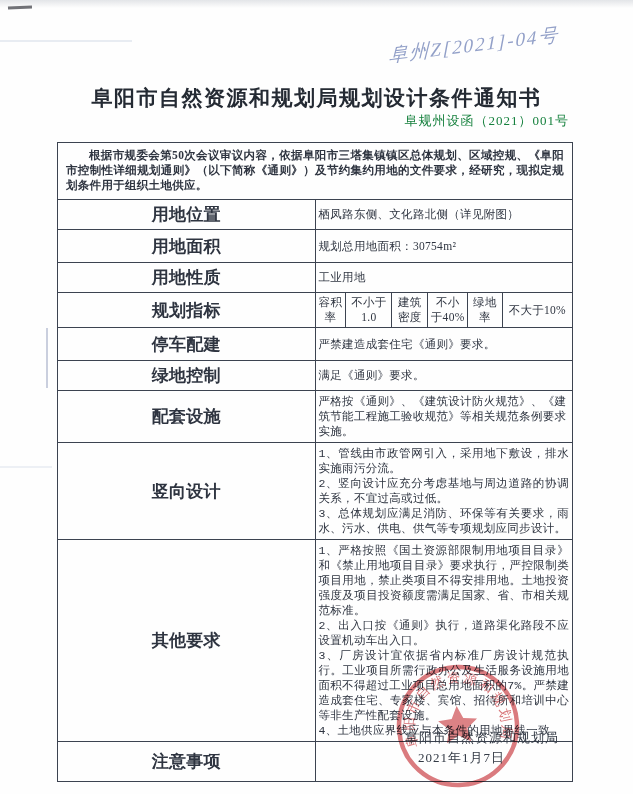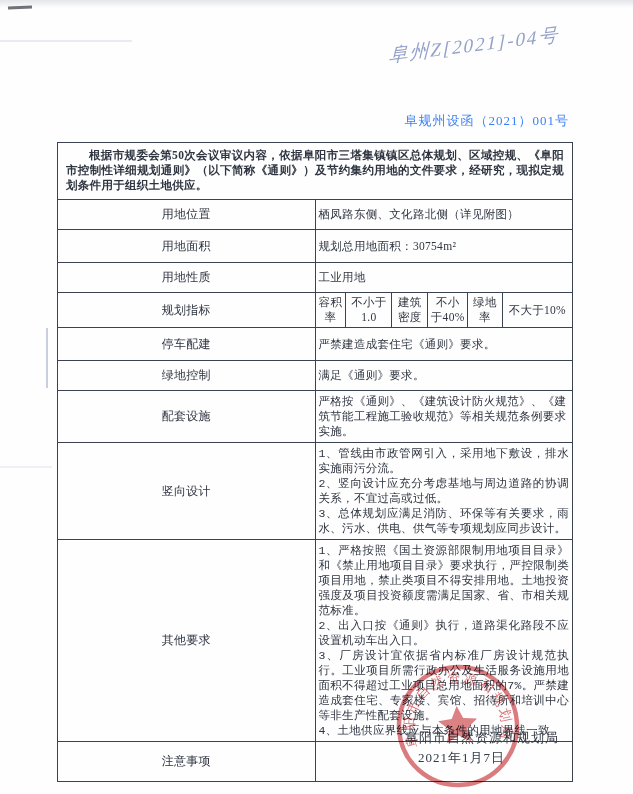--- a/index.html
+++ b/index.html
@@ -41,42 +41,43 @@
     font-weight: bold;
     font-size: 21px;
     letter-spacing: 1.5px;
     color: #242a33;
   }
   .doc-number {
     position: absolute; top: 112px; left: 57px; width: 516px;
     text-align: right;
     font-size: 13px;
     letter-spacing: 1px;
-    color: #3b82f6;
+    color: #15803d;
     padding-right: 4px;
   }
 
   .doc-table {
     position: absolute; top: 142px; left: 57px; width: 516px;
     border-collapse: collapse;
     table-layout: fixed;
     font-size: 11.5px;
     line-height: 15px;
     color: #2e3440;
     letter-spacing: .3px;
   }
   .doc-table td {
     border: 1px solid #3c4350;
     vertical-align: middle;
   }
   .doc-table .lbl {
     width: 74px;
     text-align: center;
-    font-size: 12px;
+    font-size: 17px;
     padding: 3px 6px;
+    font-weight: bold;
   }
   .doc-table .ct { padding: 3px 3px; }
   .intro-cell { padding: 5px 8px 6px 8px !important; }
   .intro-cell p { text-indent: 2em; text-align: justify; }
   .minh-54 { height: 52px; font-weight: bold; }
   .minh-30 { height: 30px; }
   .minh-33 { height: 33px; }
   .minh-27 { height: 26px; }
   .minh-37 { height: 37px; }
   .minh-43 { height: 42px; }
@@ -116,20 +117,21 @@
 
 <div class="page">
   <div class="top-shade"></div>
   <div class="artifact a-dash"></div>
   <div class="artifact a-band"></div>
   <div class="artifact a-vline"></div>
   <div class="artifact a-band2"></div>
 
   <div class="handwriting">阜州Z[2021]-04号</div>
 
+  <div class="doc-title">阜阳市自然资源和规划局规划设计条件通知书</div>
   <div class="doc-number">阜规州设函（2021）001号</div>
 
   <table class="doc-table">
     <tbody>
         <tr>
       <td colspan="2" class="intro-cell minh-54">
         <p>根据市规委会第50次会议审议内容，依据阜阳市三塔集镇镇区总体规划、区域控规、《阜阳市控制性详细规划通则》（以下简称《通则》）及节约集约用地的文件要求，经研究，现拟定规划条件用于组织土地供应。</p>
       </td>
     </tr>
     <tr>

